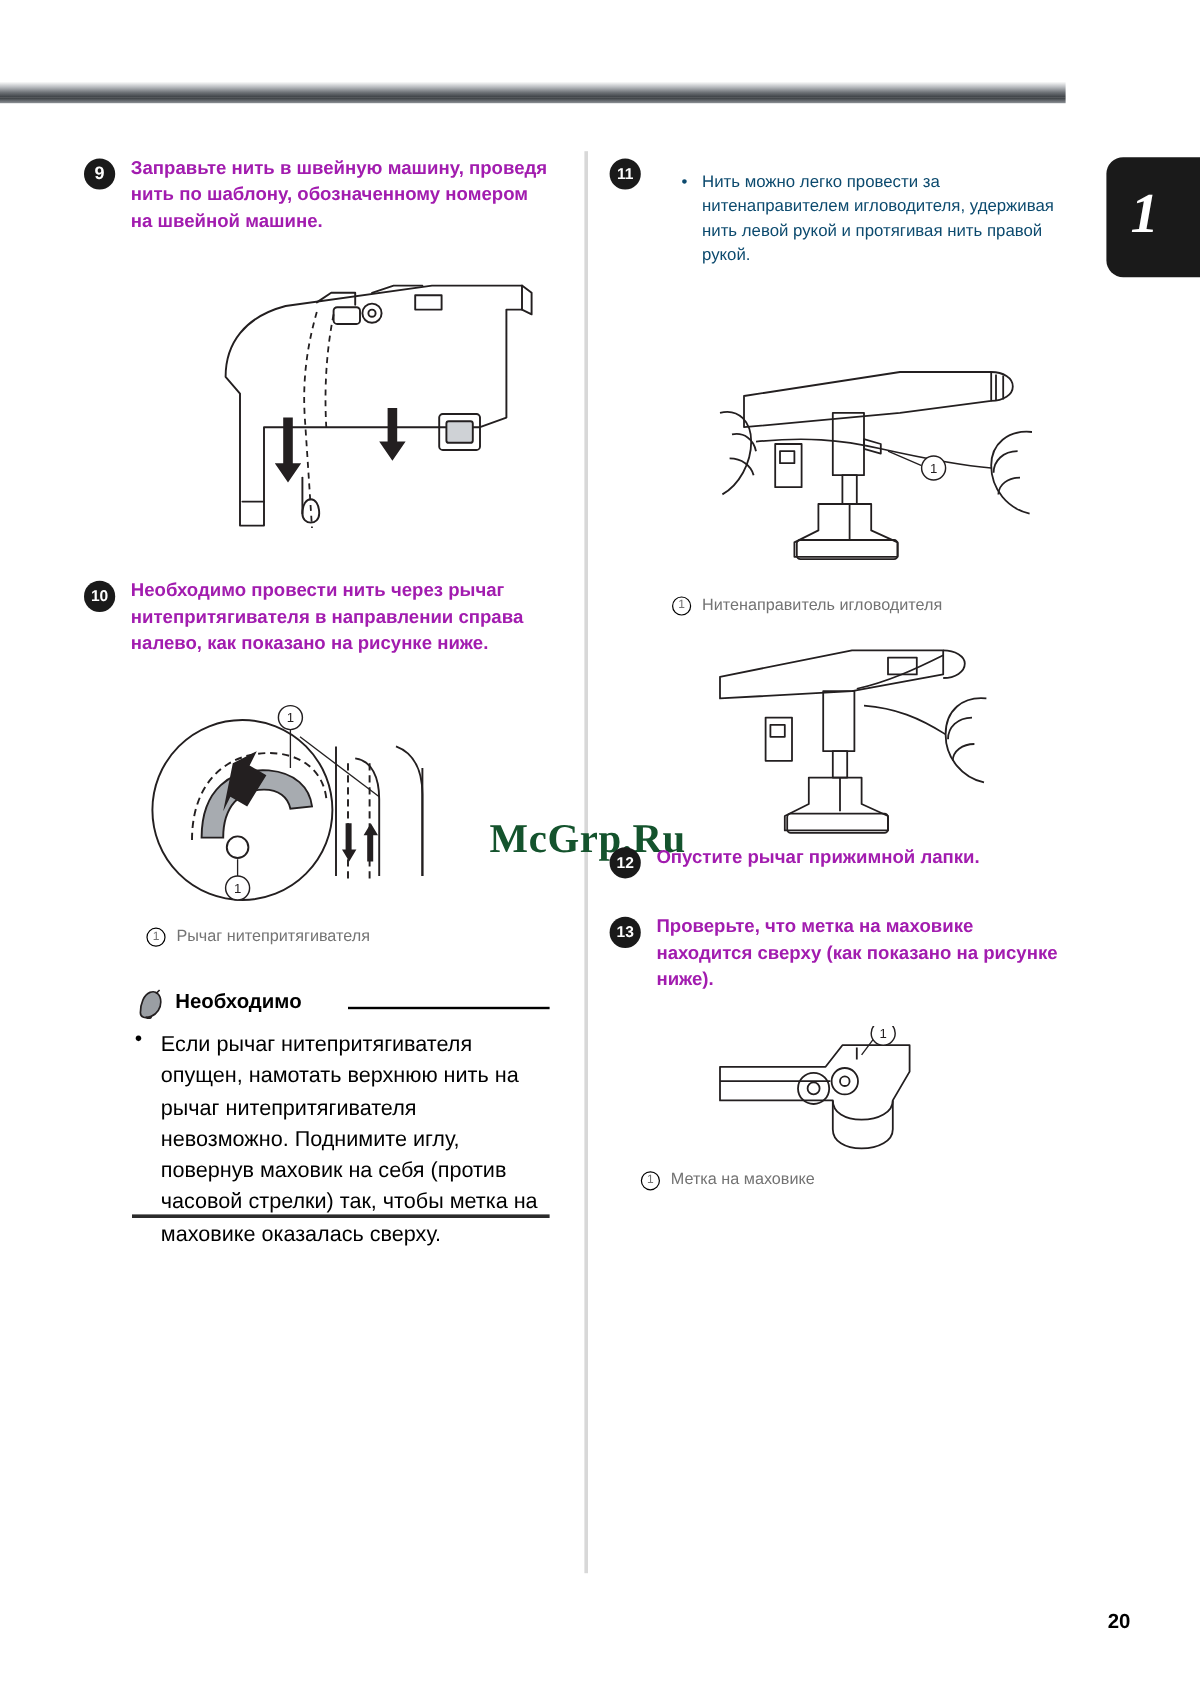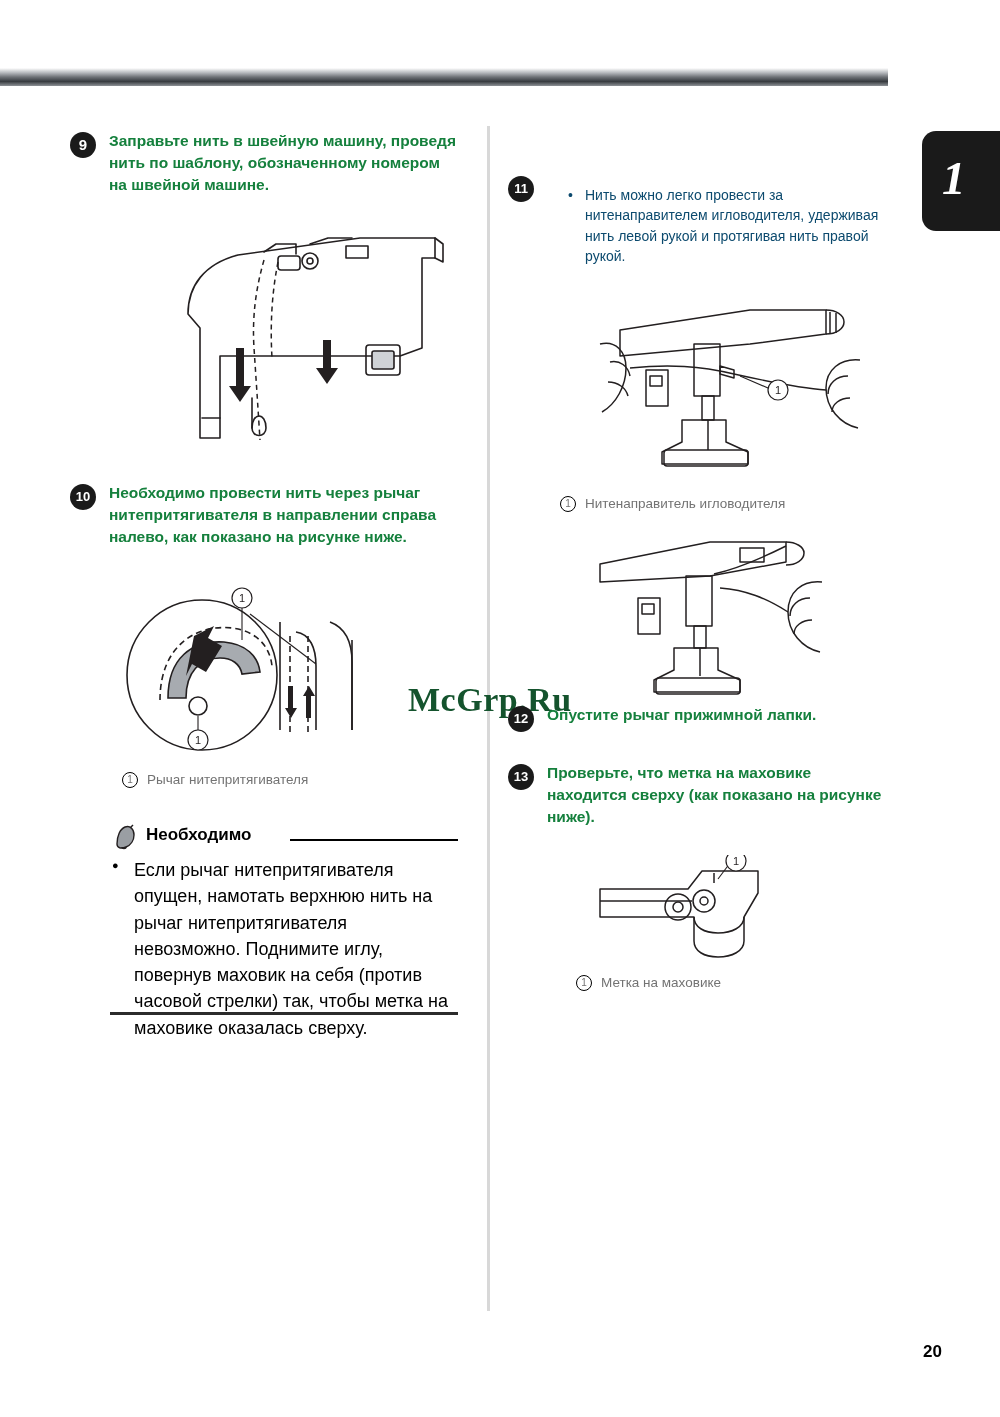--- a/index.html
+++ b/index.html
@@ -91,21 +91,21 @@
     text-align: center;
   }
   .step-num.small-digits {
     font-size: 13px;
   }
   .step-text {
     margin-left: 39px;
     font-size: 15.5px;
     font-weight: bold;
     line-height: 1.42;
-    color: #15803d;
+    color: #a21caf;
   }
 
   .bullet-list {
     margin: 11px 0 0 60px;
     padding: 0;
     list-style: none;
   }
   .bullet-list li {
     position: relative;
     font-size: 14px;
@@ -331,21 +331,21 @@
           <path d="M20,4 l3,-3" stroke="#231f20" stroke-width="1.4" fill="none"></path>
         </svg>
       </span>
       <span class="reminder-title">Необходимо</span>
       <span class="reminder-rule"></span>
     </div>
     <div class="reminder-body">Если рычаг нитепритягивателя опущен, намотать верхнюю нить на рычаг нитепритягивателя невозможно. Поднимите иглу, повернув маховик на себя (против часовой стрелки) так, чтобы метка на маховике оказалась сверху.</div>
   </div>
   <div class="reminder-bottom-rule"></div>
 
-  <div class="step" style="left:508px; top:130px; width:380px;margin-top:44px;">
+  <div class="step" style="left:508px; top:130px; width:380px;">
     <div class="step-num small-digits">11</div>
     <ul class="bullet-list">
       <li>Нить можно легко провести за нитенаправителем игловодителя, удерживая нить левой рукой и протягивая нить правой рукой.</li>
     </ul>
   </div>
 
   <div class="fig" style="left:590px; top:300px;">
     <svg width="280" height="190" viewBox="0 0 280 190">
       <g fill="none" stroke="#231f20" stroke-width="1.5" stroke-linejoin="round">
 
@@ -444,19 +444,19 @@
         <path d="M122,28 l0,-10"></path>
       </g>
       <g fill="none" stroke="#231f20" stroke-width="1.1">
         <path d="M138,8 L126,24"></path>
       </g>
       <circle cx="144" cy="6" r="10" fill="#fff" stroke="#231f20" stroke-width="1.2"></circle>
       <text x="144" y="10" text-anchor="middle" font-family="Liberation Sans, sans-serif" font-size="11" fill="#231f20">1</text>
     </svg>
   </div>
 
-  <div class="fig-caption" style="left:576px; top:975px;">
+  <div class="fig-caption" style="left:534px; top:975px;">
     <span class="circ">1</span><span>Метка на маховике</span>
   </div>
 
   <div class="page-number">20</div>
 
 </div>
 
 </body></html>

